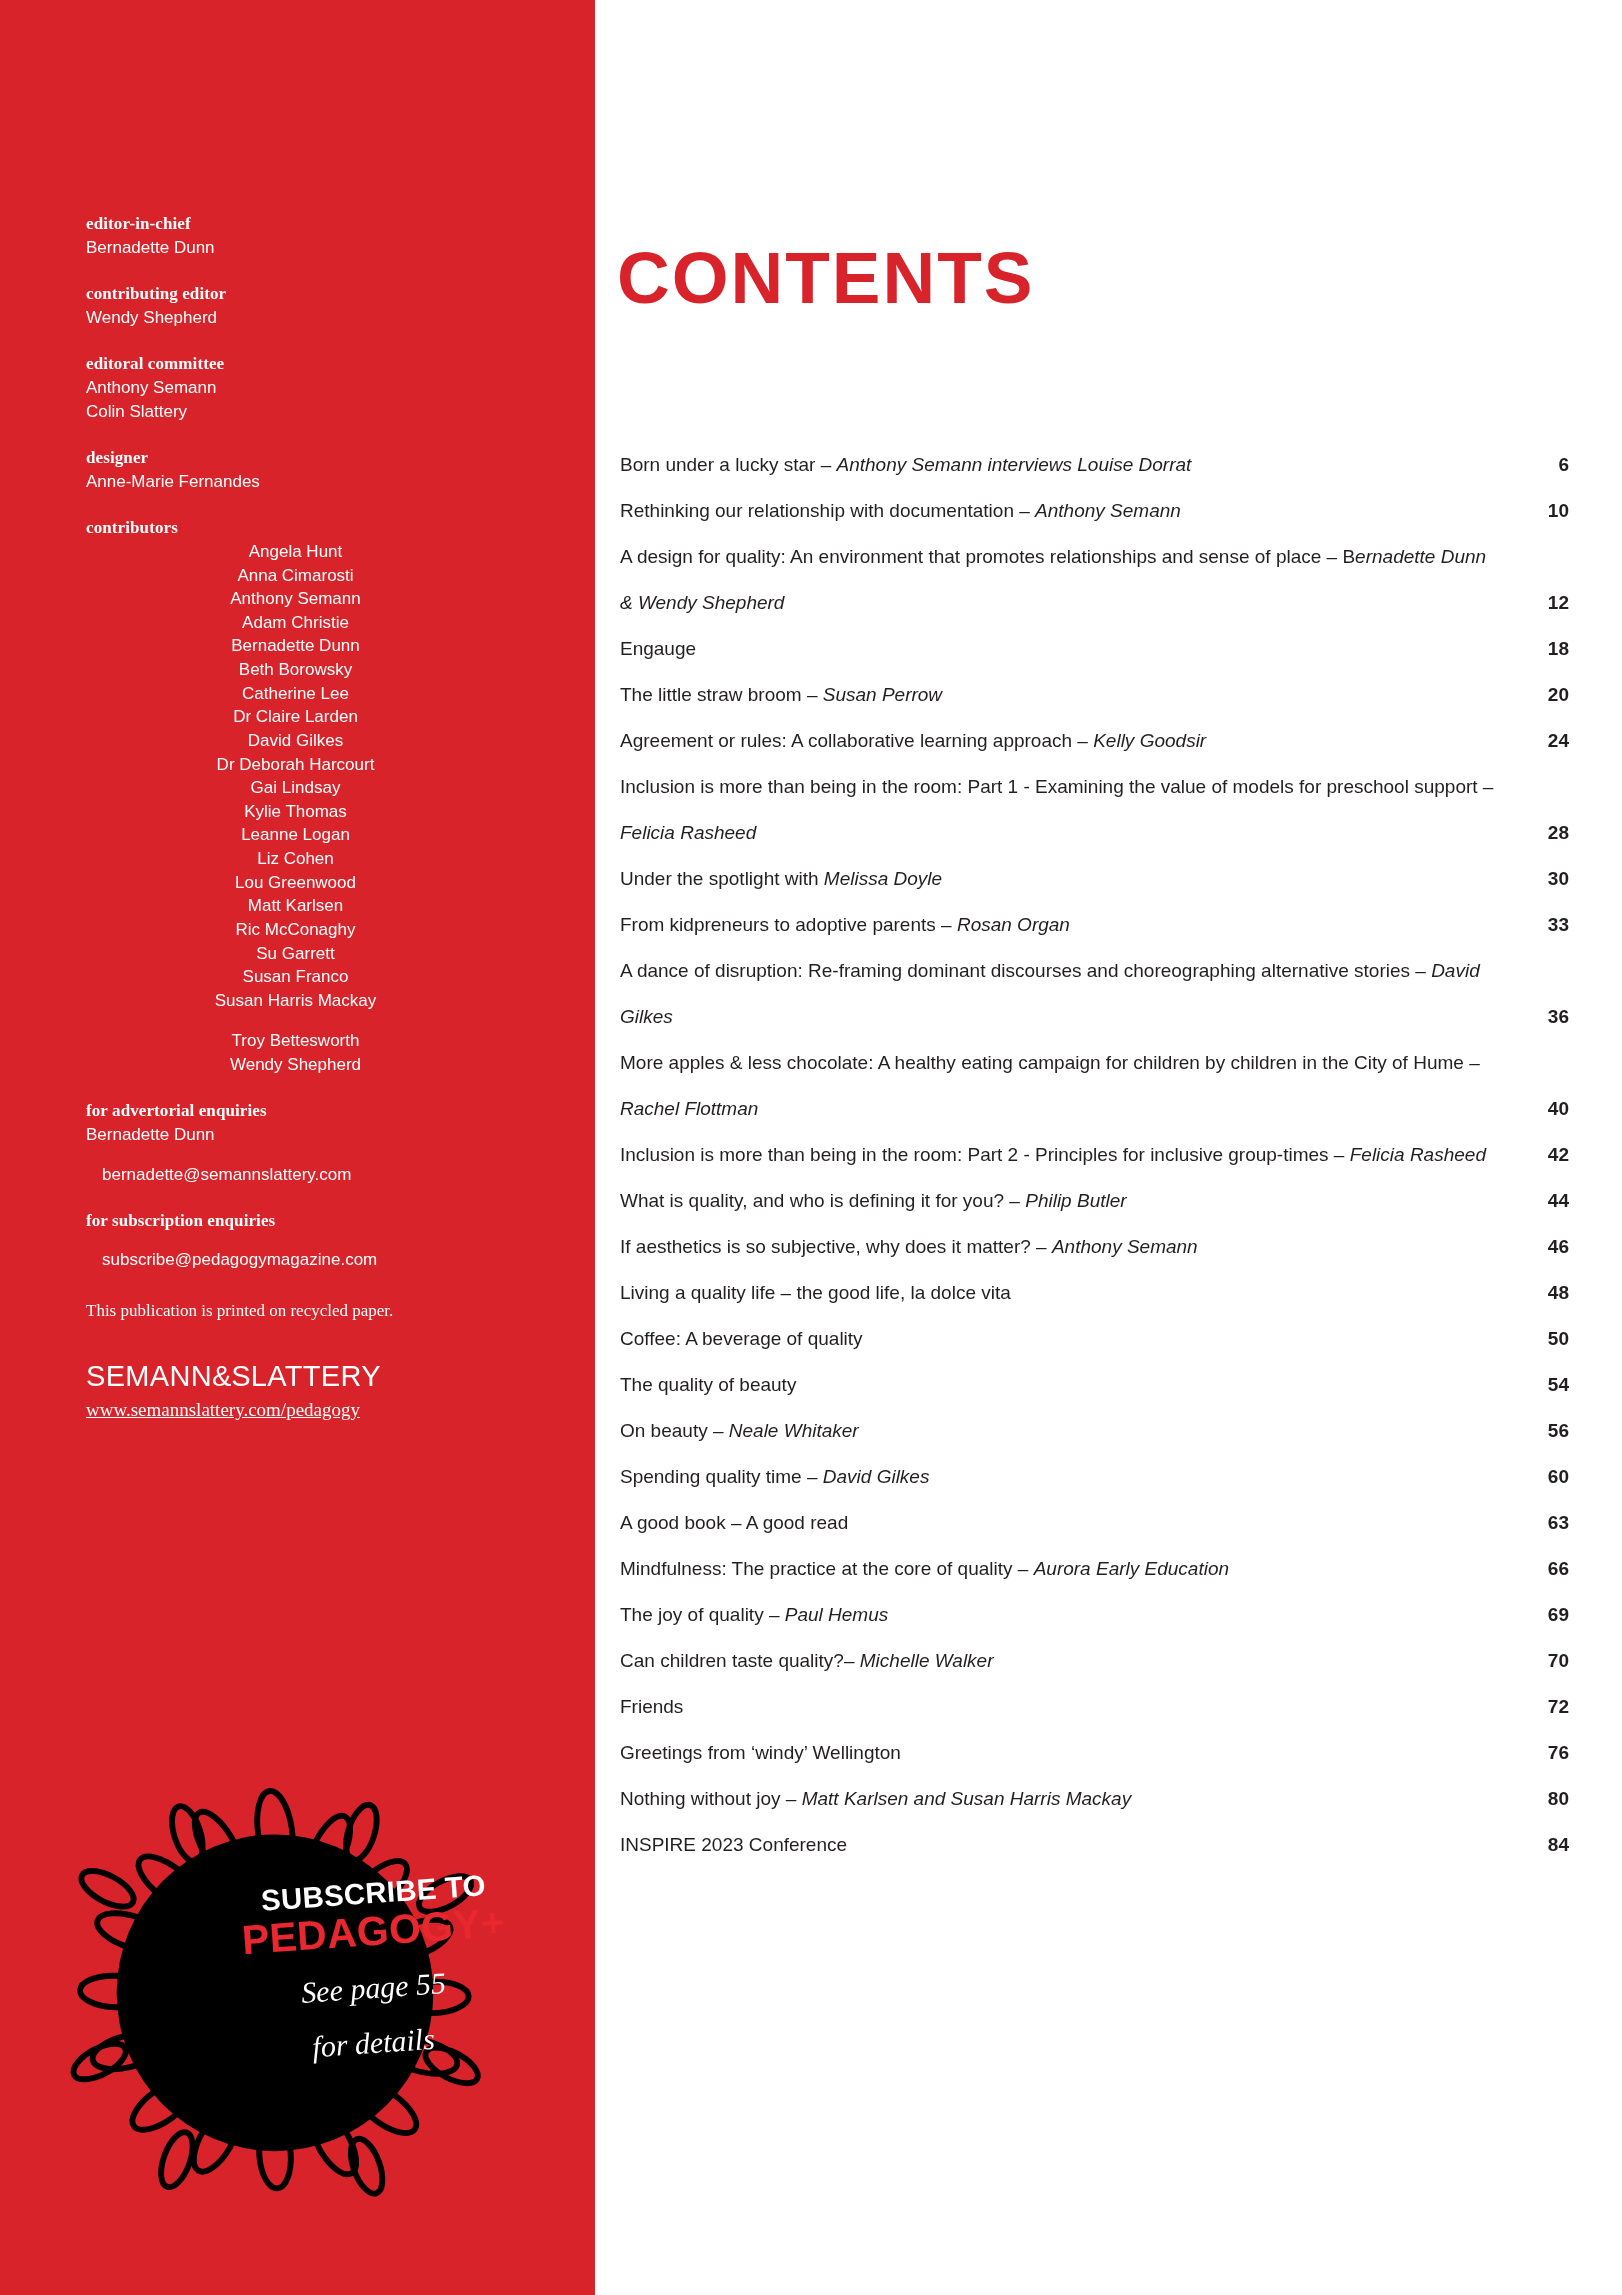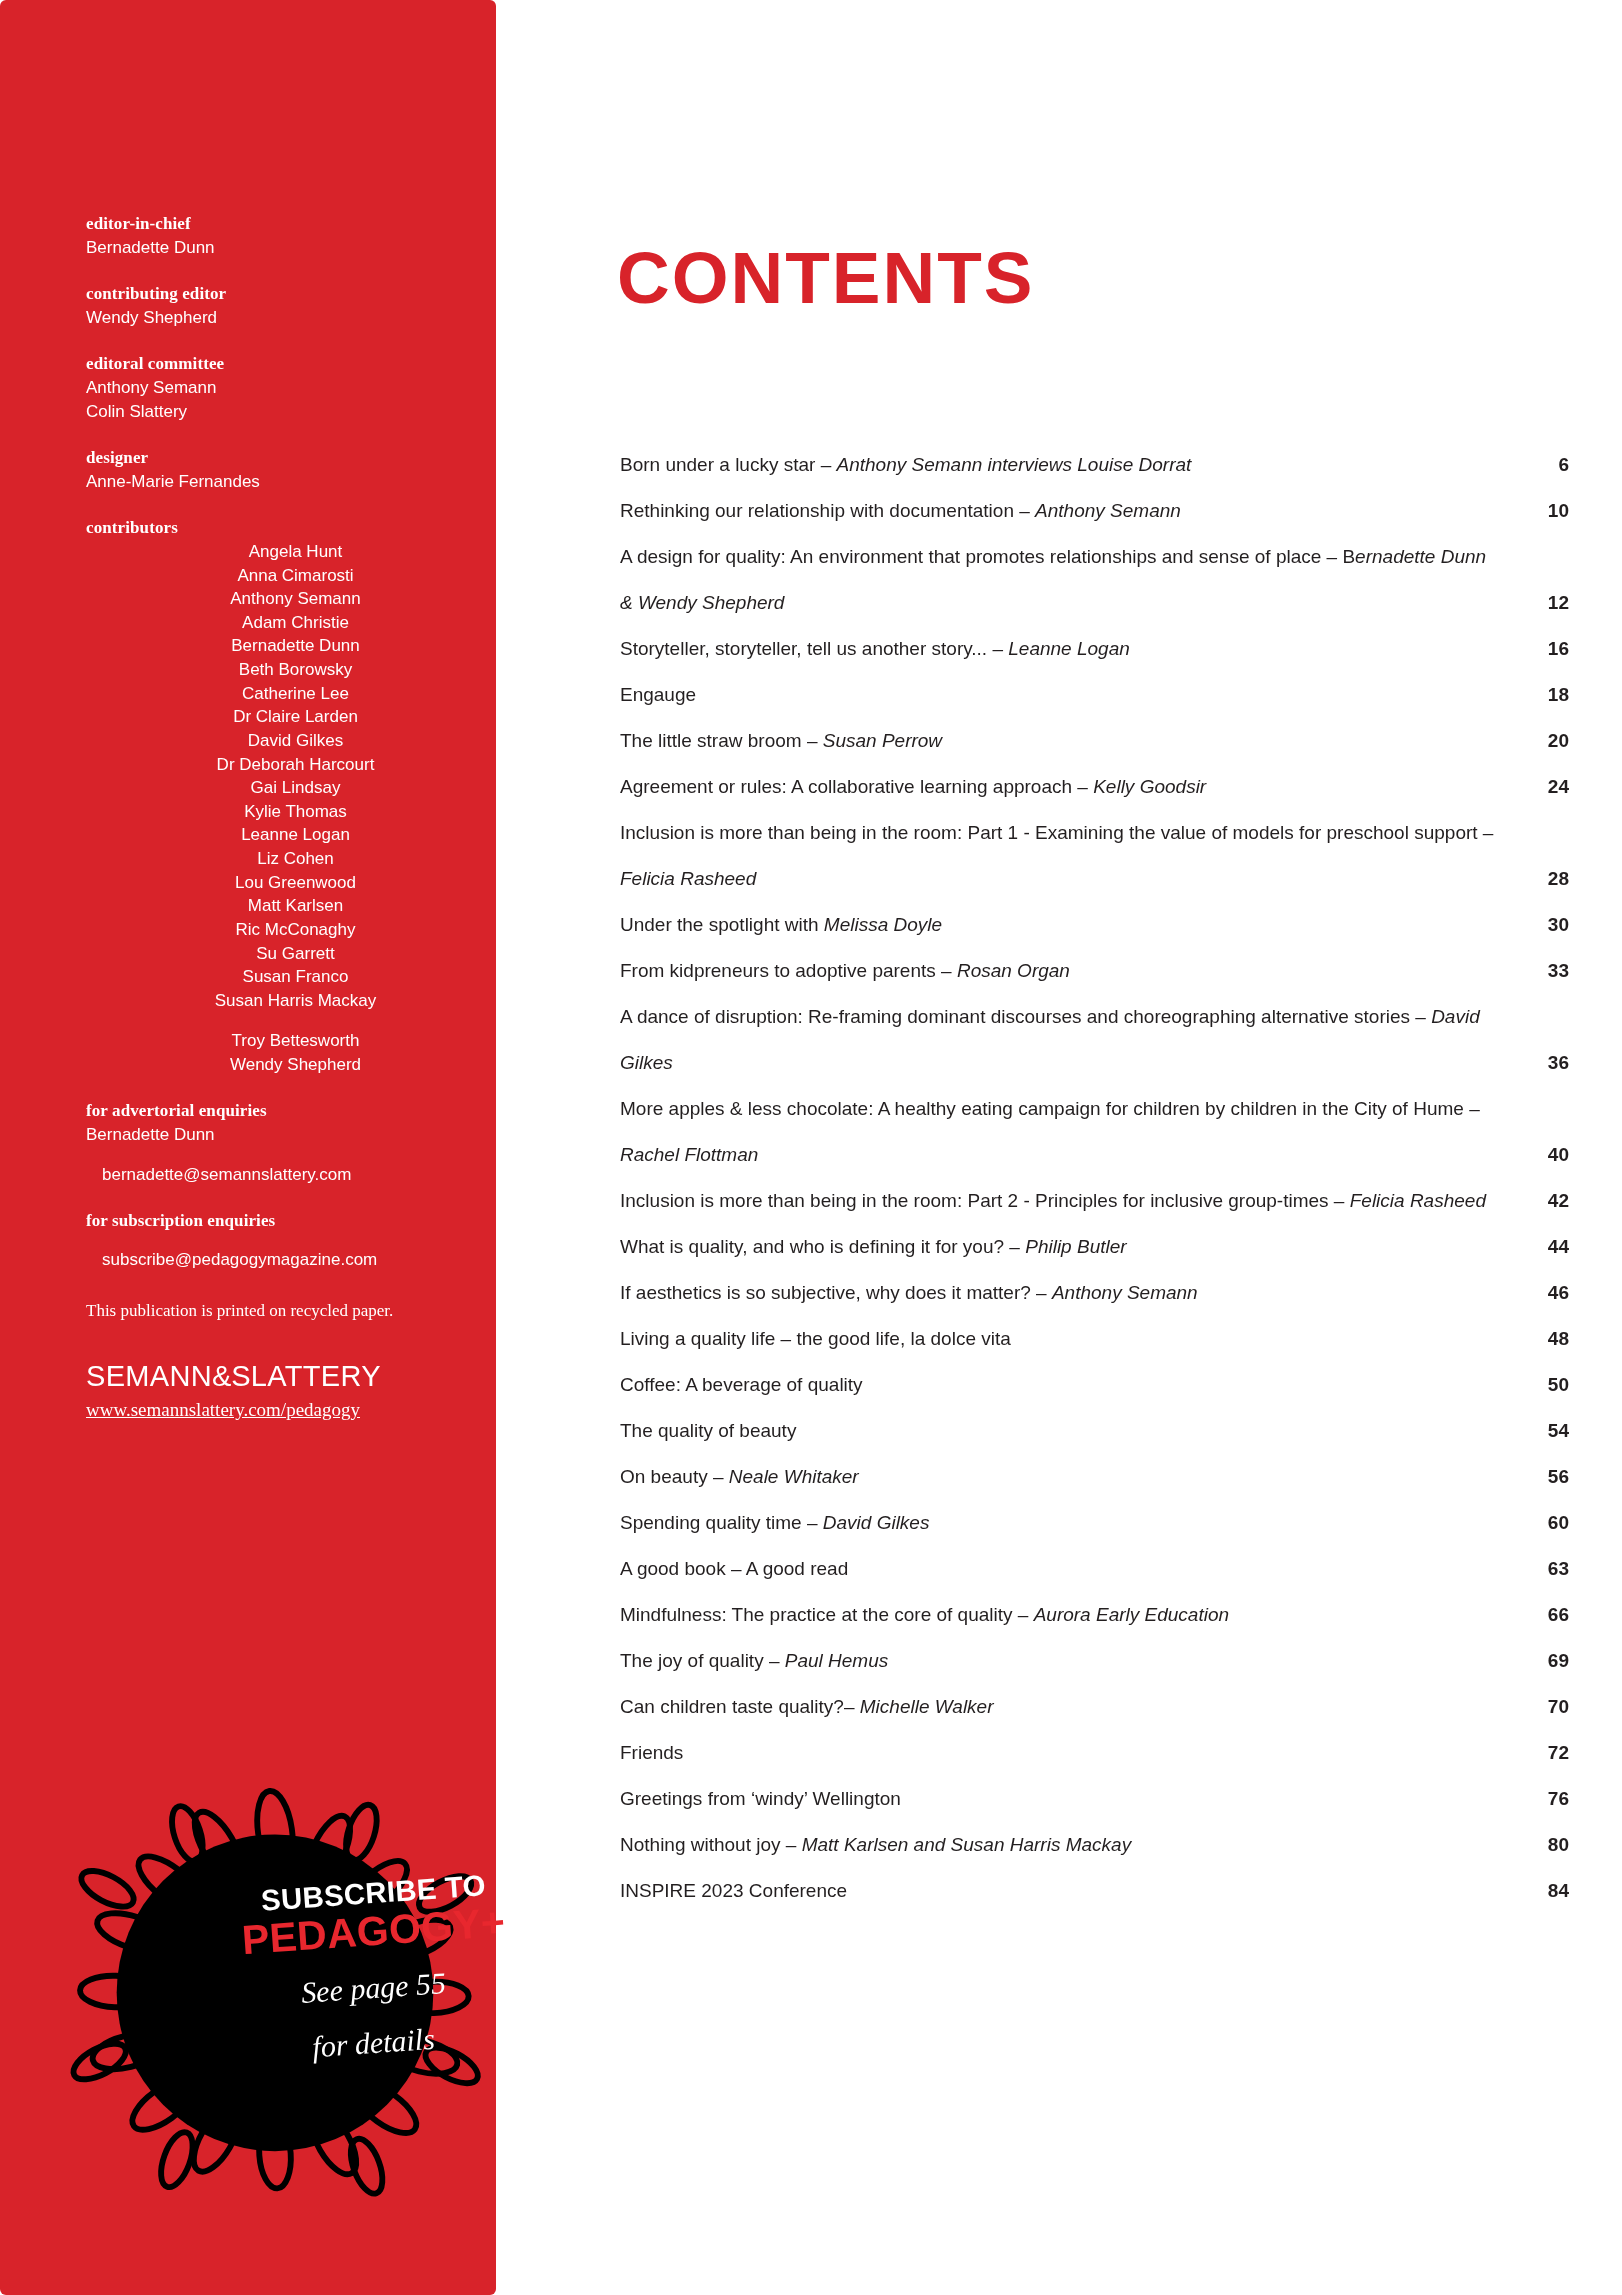--- a/index.html
+++ b/index.html
@@ -19,26 +19,25 @@
     width: 1623px;
     height: 2295px;
     background: #ffffff;
   }
 
   
   .sidebar {
     position: absolute;
     left: 0;
     top: 0;
-    width: 496px;
+    width: 595px;
     height: 2295px;
     background: #d8232a;
     color: #ffffff;
     box-sizing: border-box;
-    border-radius: 6px;
   }
   .sidebar-inner {
     position: absolute;
     left: 86px;
     top: 213px;
     width: 419px;
   }
   .masthead-group {
     margin-bottom: 23.6px;
   }
@@ -348,24 +347,20 @@
       <div class="toc-row">
         <div class="toc-entry"><span>Rethinking our relationship with documentation – </span><em>Anthony Semann</em></div>
         <div class="toc-page">10</div>
       </div>
 
       <div class="toc-row two-line">
         <div class="toc-entry"><span>A design for quality: An environment that promotes relationships and sense of place – B</span><em>ernadette Dunn &amp; Wendy Shepherd</em></div>
         <div class="toc-page">12</div>
       </div>
 
-      <div class="toc-row">
-        <div class="toc-entry"><span>Storyteller, storyteller, tell us another story... – </span><em>Leanne Logan</em></div>
-        <div class="toc-page">16</div>
-      </div>
 
       <div class="toc-row">
         <div class="toc-entry"><span>Engauge</span><em></em></div>
         <div class="toc-page">18</div>
       </div>
 
       <div class="toc-row">
         <div class="toc-entry"><span>The little straw broom – </span><em>Susan Perrow</em></div>
         <div class="toc-page">20</div>
       </div>

